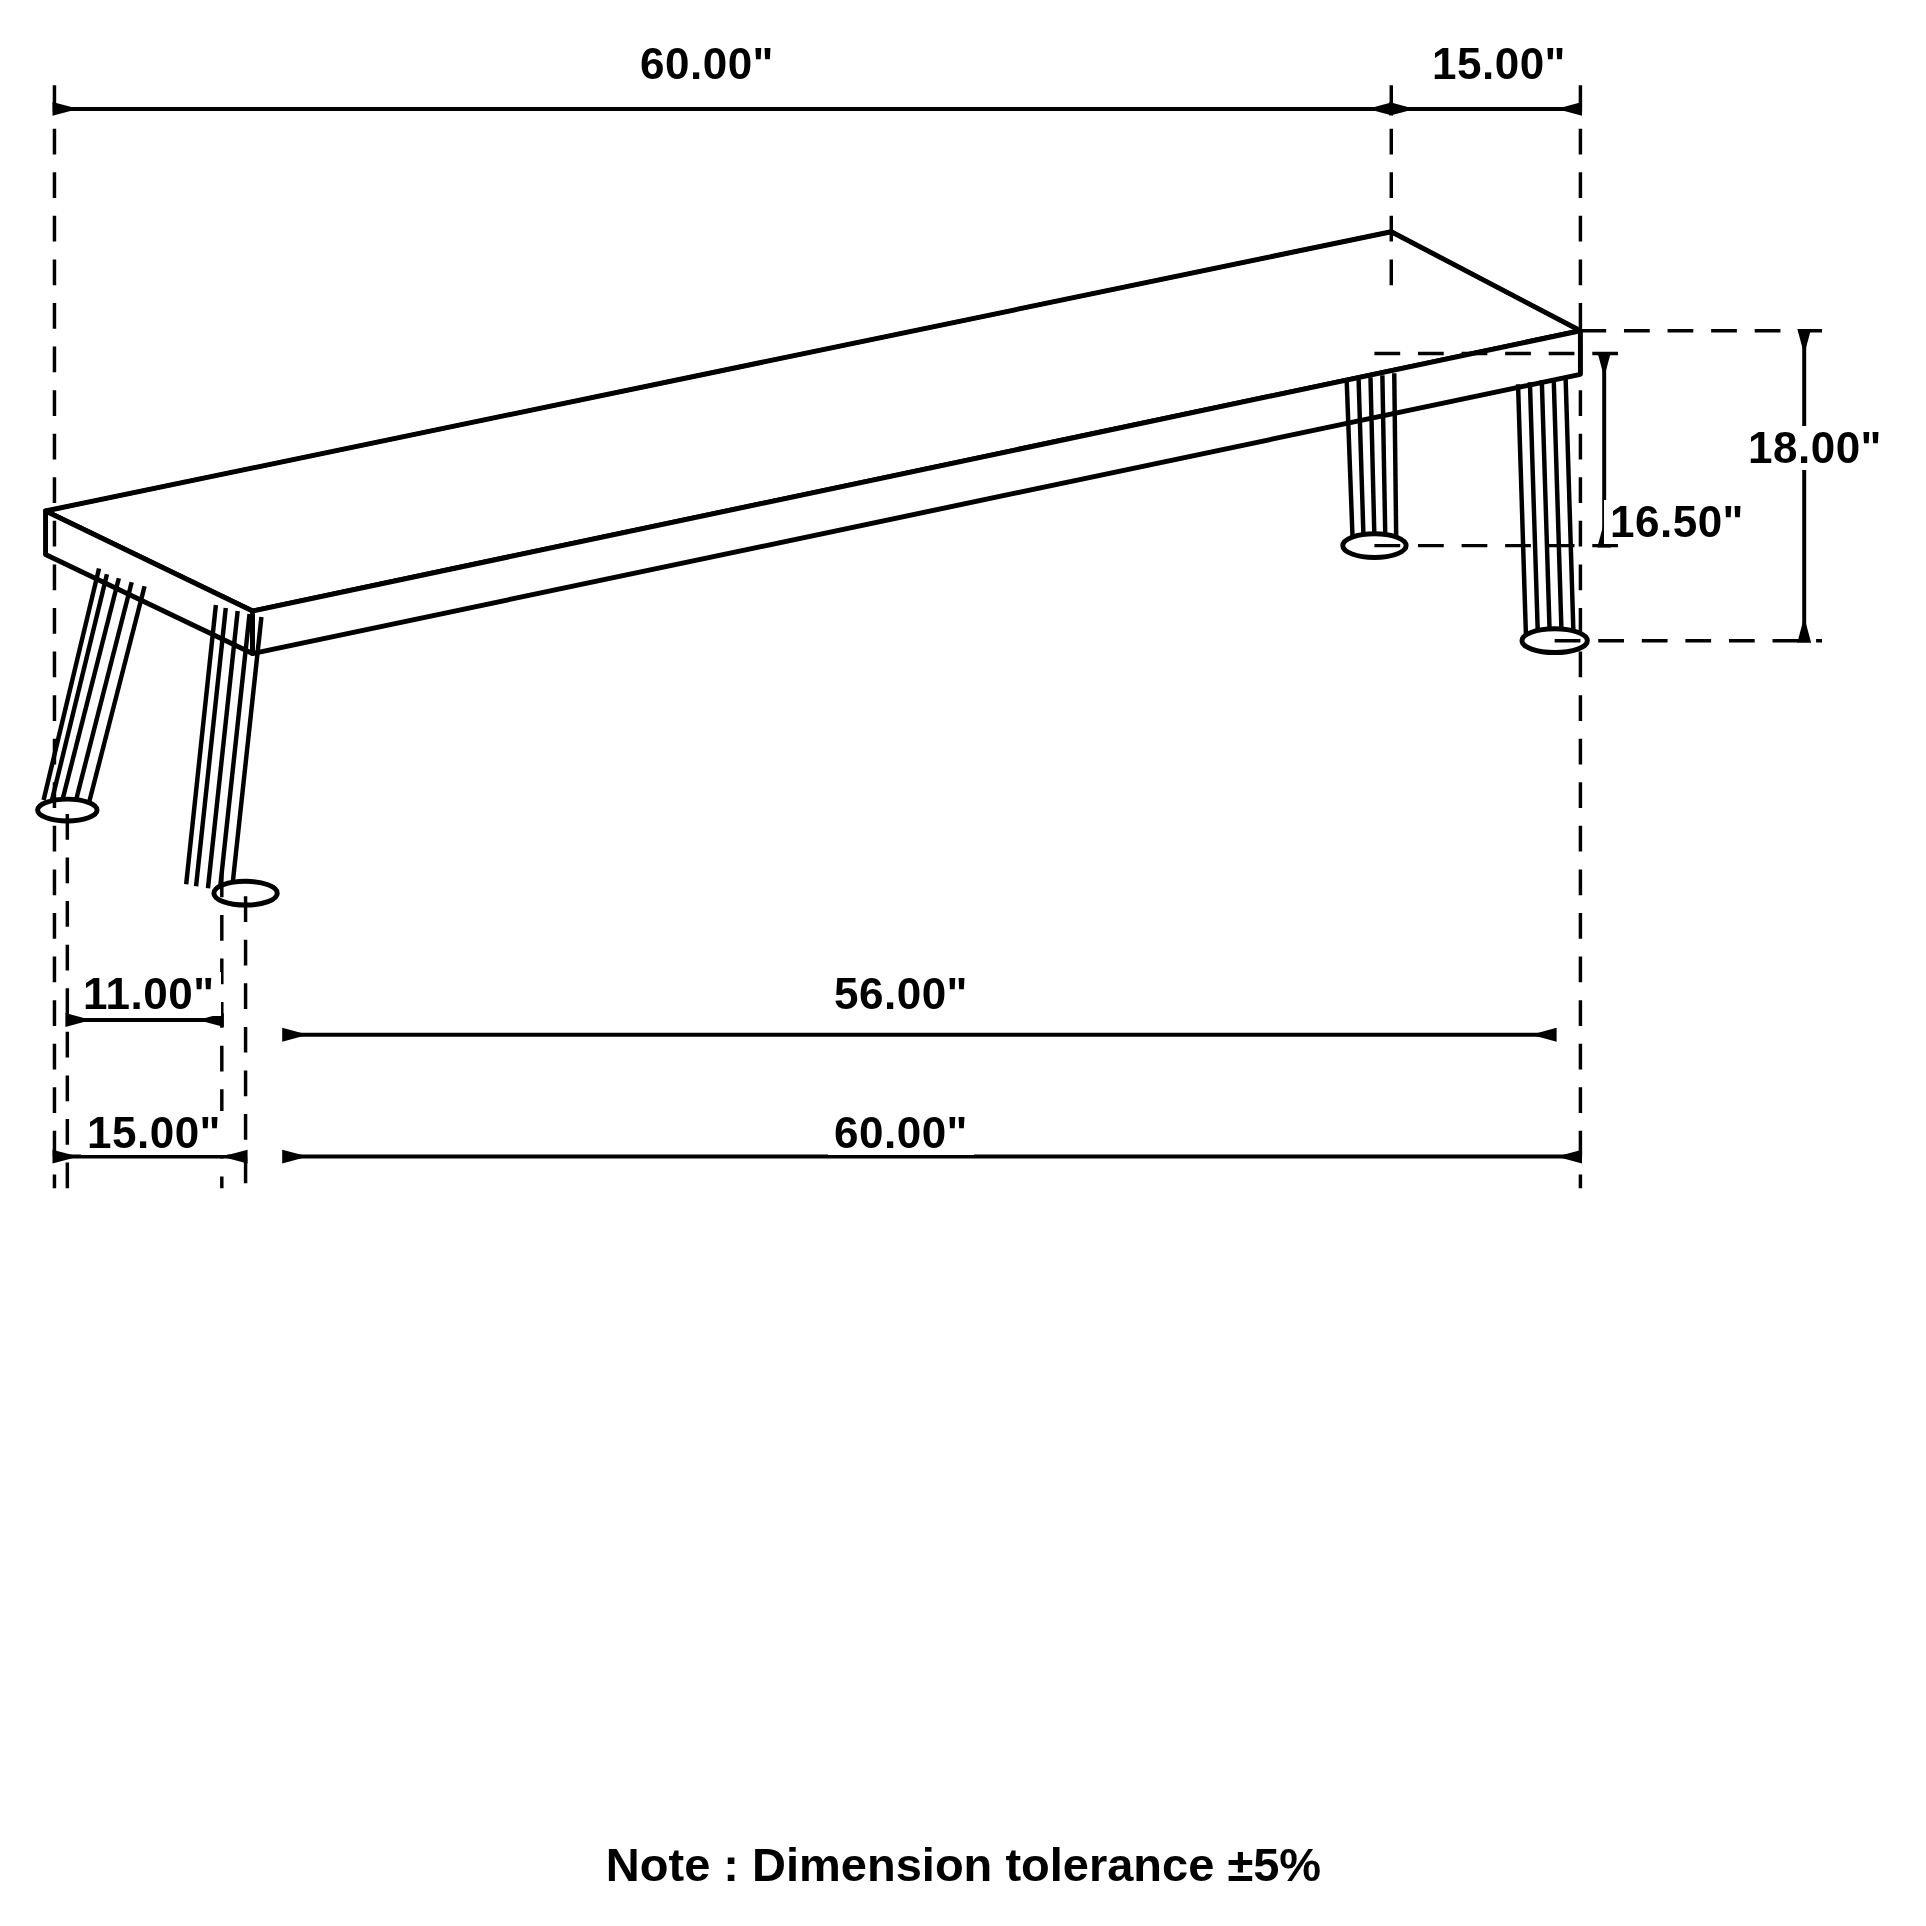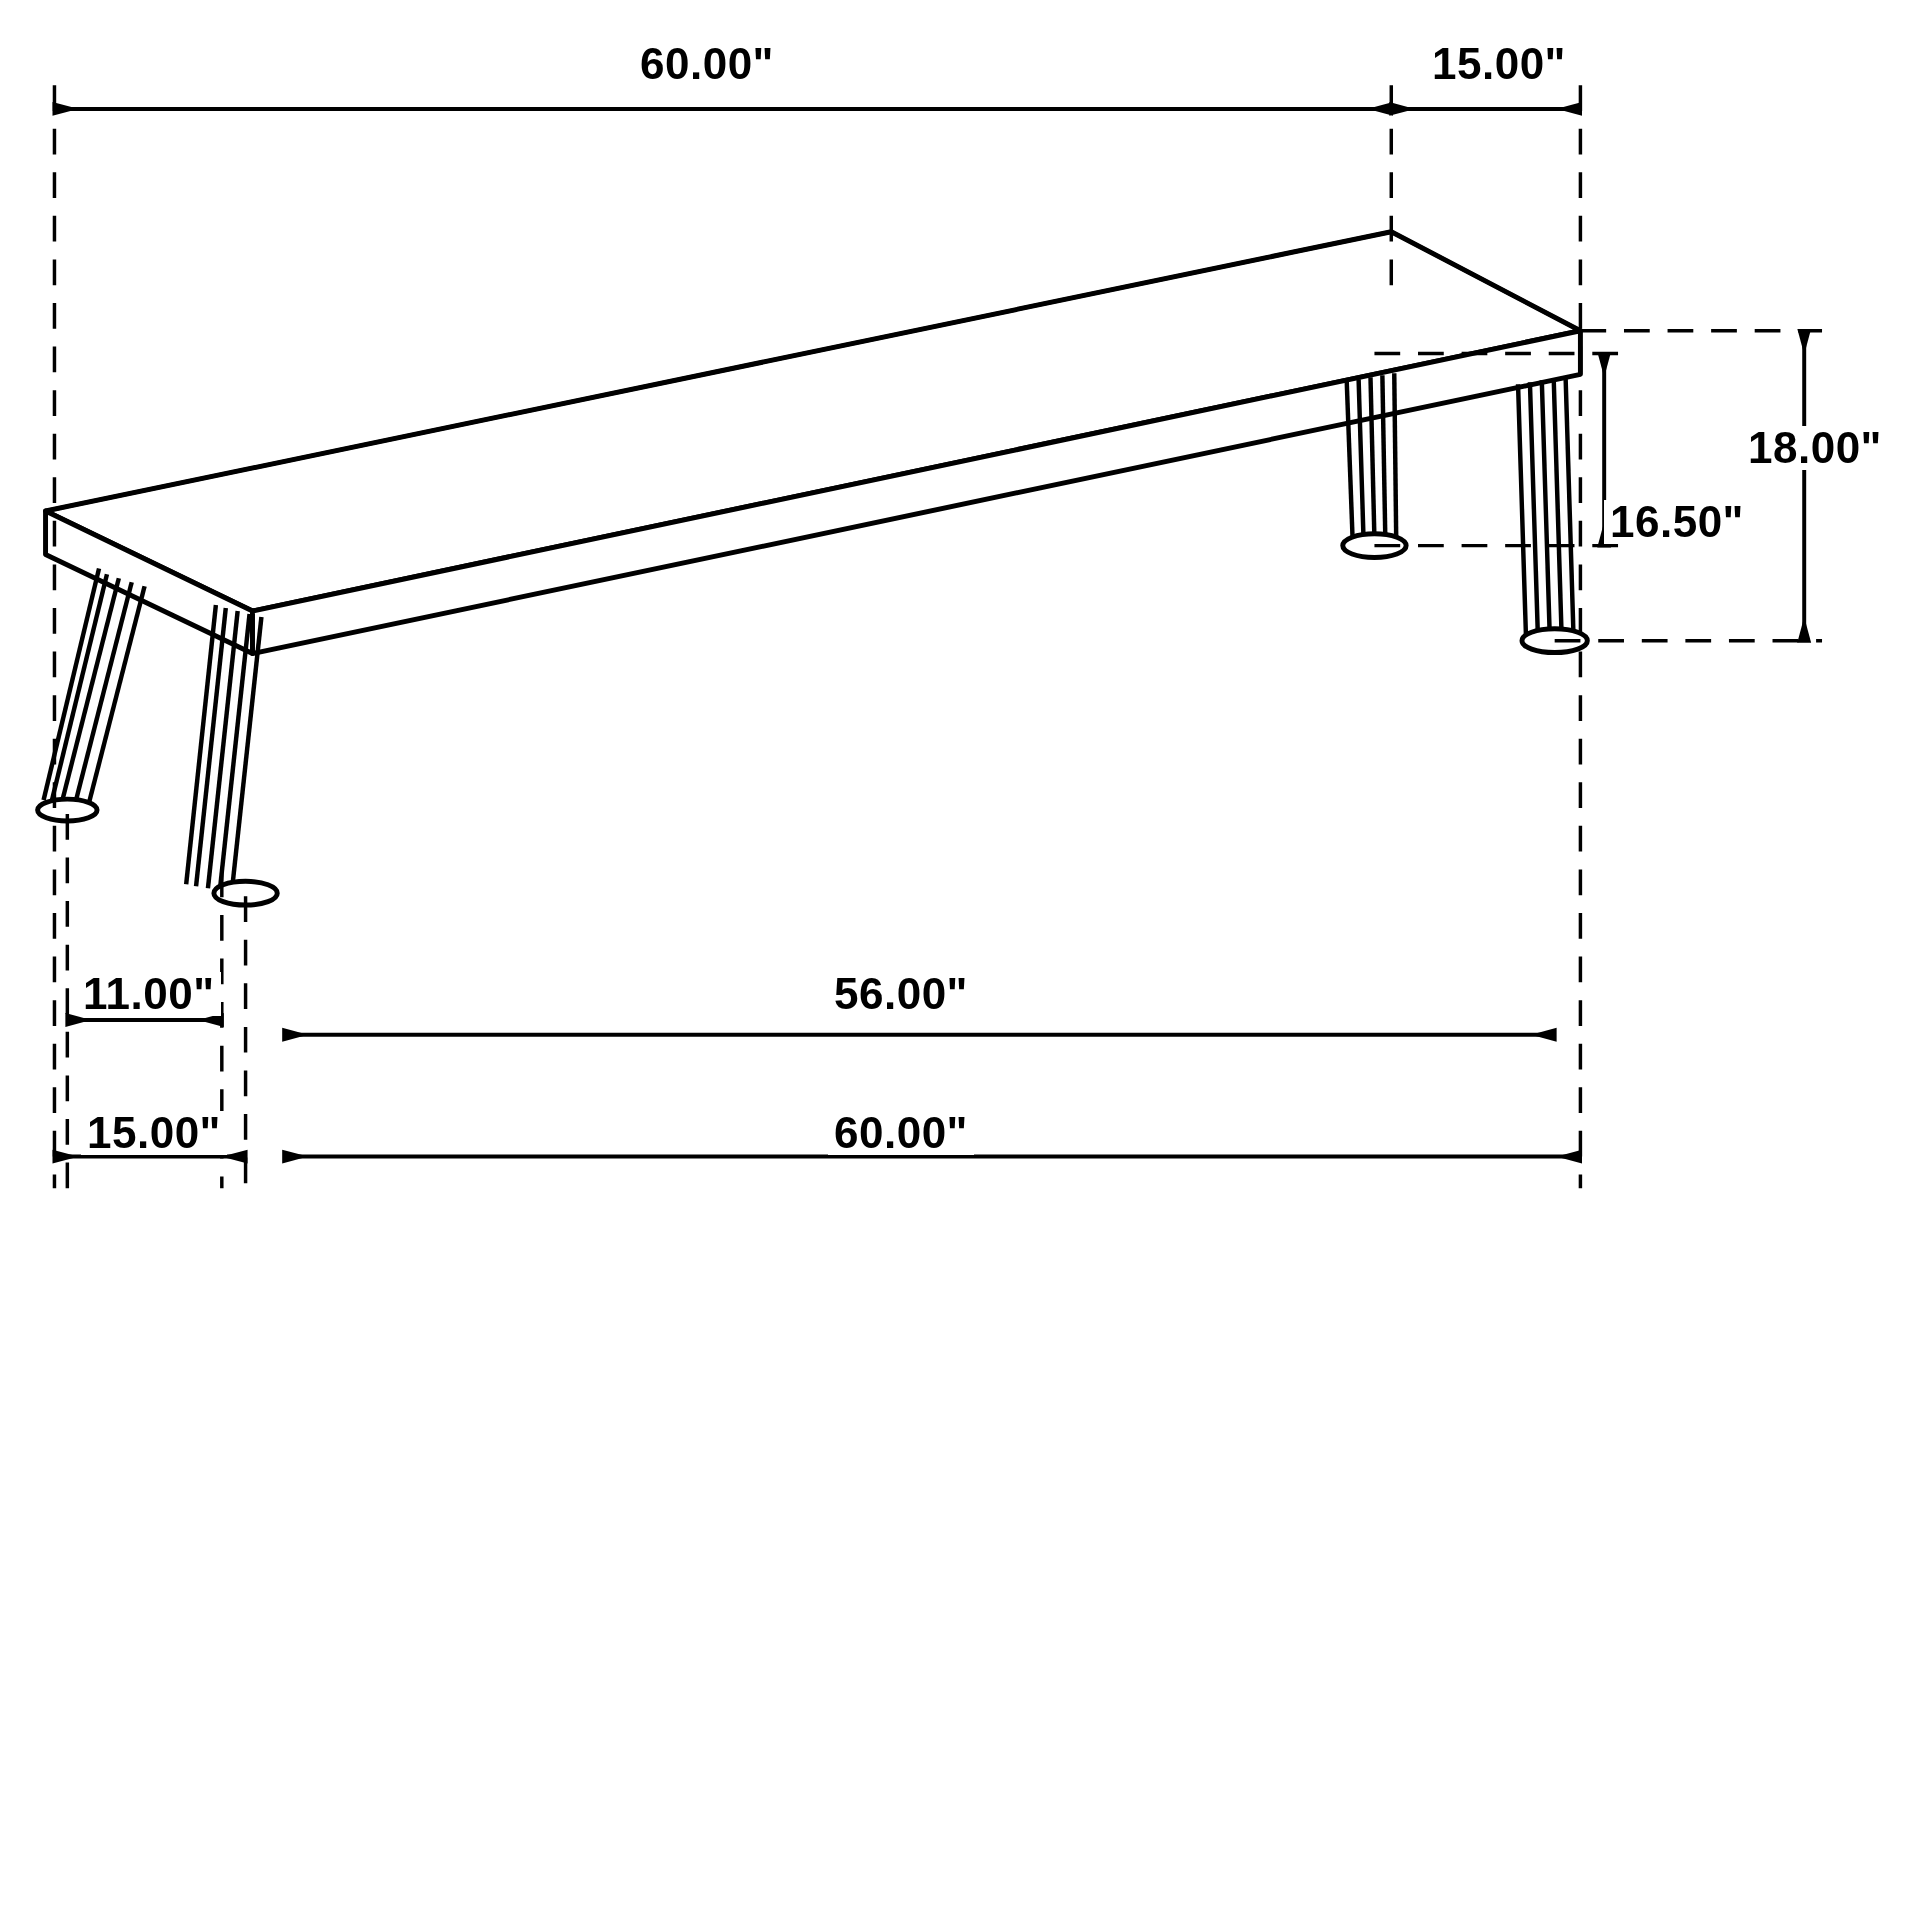--- a/index.html
+++ b/index.html
@@ -162,15 +162,16 @@
   <div class="dim-label" style="left:1604px; top:500px;">16.50"</div>
 
   <div class="dim-label" style="left:77px; top:972px;">11.00"</div>
 
   <div class="dim-label" style="left:828px; top:972px;">56.00"</div>
 
   <div class="dim-label" style="left:81px; top:1111px;">15.00"</div>
 
   <div class="dim-label" style="left:828px; top:1111px;">60.00"</div>
 
+  <div class="note" style="top:1837px;">Note : Dimension tolerance ±5%</div>
 
 </div>
 
 
 </body></html>

